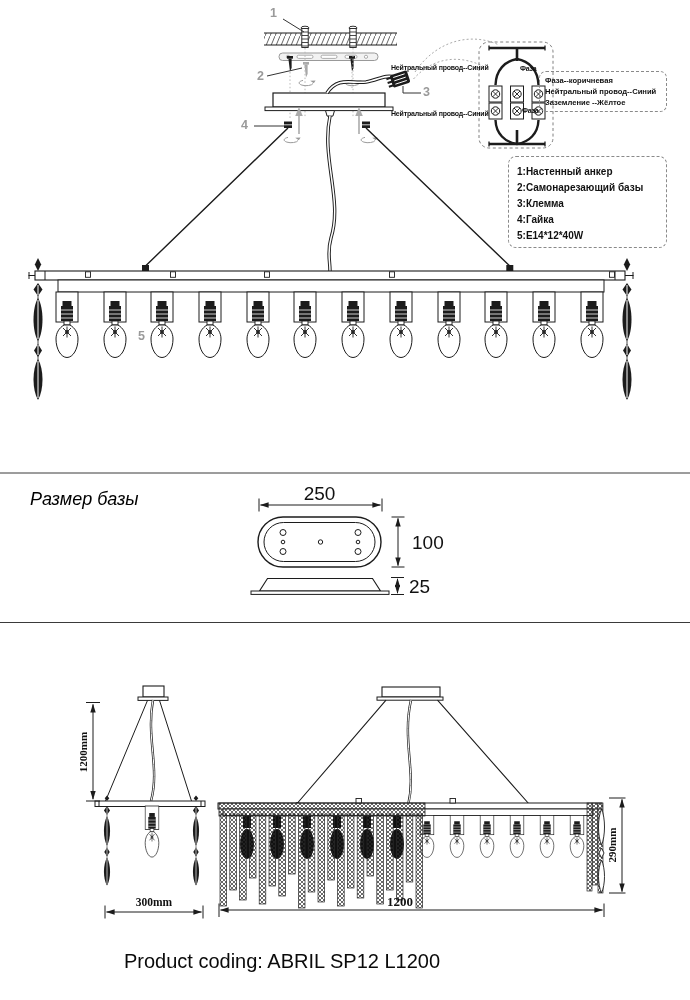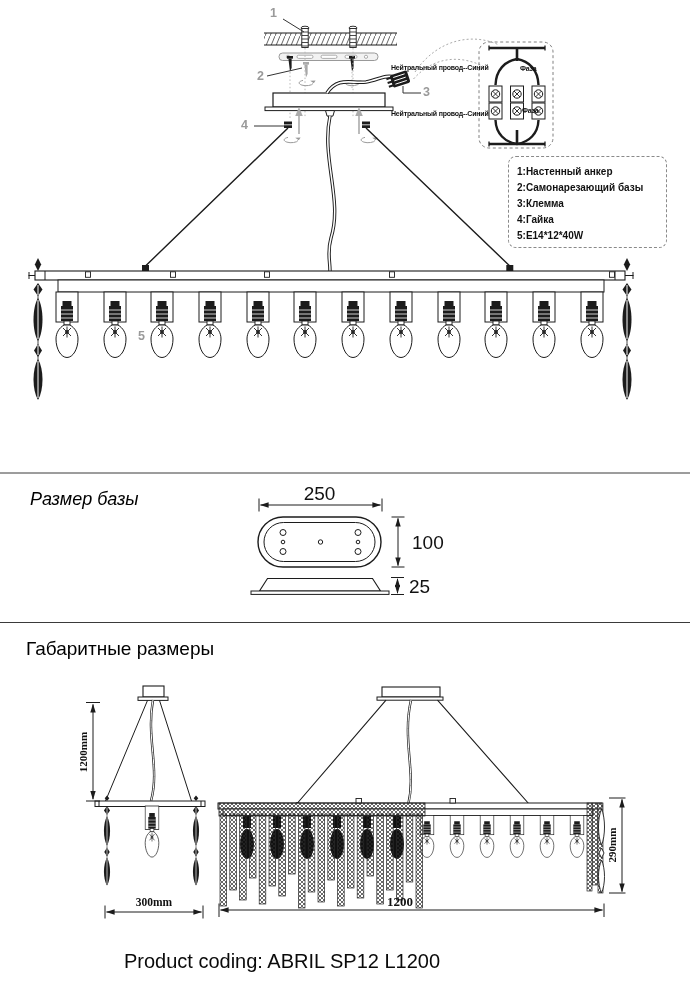--- a/index.html
+++ b/index.html
@@ -333,35 +333,39 @@
 <div class="t callout" style="left:257px;top:69px;">2</div>
 <div class="t callout" style="left:423px;top:85px;">3</div>
 <div class="t callout" style="left:241px;top:118px;">4</div>
 <div class="t callout" style="left:138px;top:329px;">5</div>
 
 <div class="t wirelbl wl-r" style="left:391px;top:64px;">Нейтральный провод--Синий</div>
 <div class="t wirelbl" style="left:520px;top:64.5px;">Фаза</div>
 <div class="t wirelbl wl-r" style="left:391px;top:110px;">Нейтральный провод--Синий</div>
 <div class="t wirelbl" style="left:522px;top:106.5px;">Фаза</div>
 
+<div class="legendbox">
+  <div>Фаза--коричневая</div>
+  <div>Нейтральный провод--Синий</div>
+  <div>Заземление --Жёлтое</div>
+</div>
 
 <div class="partsbox">
   <div>1:Настенный анкер</div>
   <div>2:Самонарезающий базы</div>
   <div>3:Клемма</div>
   <div>4:Гайка</div>
   <div>5:E14*12*40W</div>
 </div>
 
 <div class="t sectitle" style="left:30px;top:489px;">Размер базы</div>
 <div class="t dimnum ctr" style="left:297px;top:483px;width:45px;">250</div>
 <div class="t dimnum" style="left:412px;top:532px;">100</div>
 <div class="t dimnum" style="left:409px;top:576px;">25</div>
 
-<div class="t sectitle2" style="left:26px;top:638px;">Габаритные размеры</div>
 <div class="t dimserif rot ctr" style="left:59px;top:746px;width:48px;font-size:11px;">1200mm</div>
 <div class="t dimserif ctr" style="left:128px;top:896px;width:52px;font-size:11.5px;">300mm</div>
 <div class="t dimserif rot ctr" style="left:588px;top:839px;width:48px;font-size:11px;">290mm</div>
 <div class="t dimserif ctr" style="left:376px;top:894px;width:48px;font-size:13px;">1200</div>
 
 <div class="t footer">Product coding: ABRIL SP12 L1200</div>
 
 </div>
 
 </body></html>

